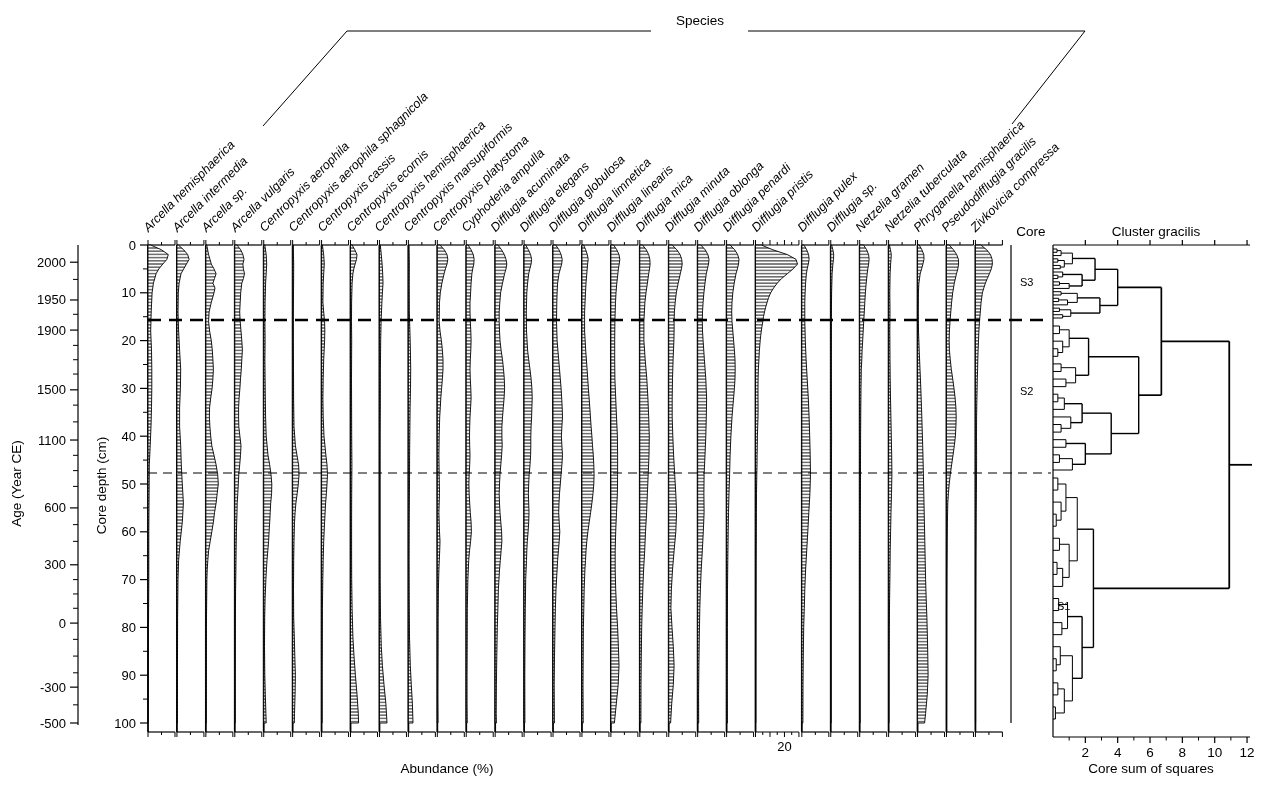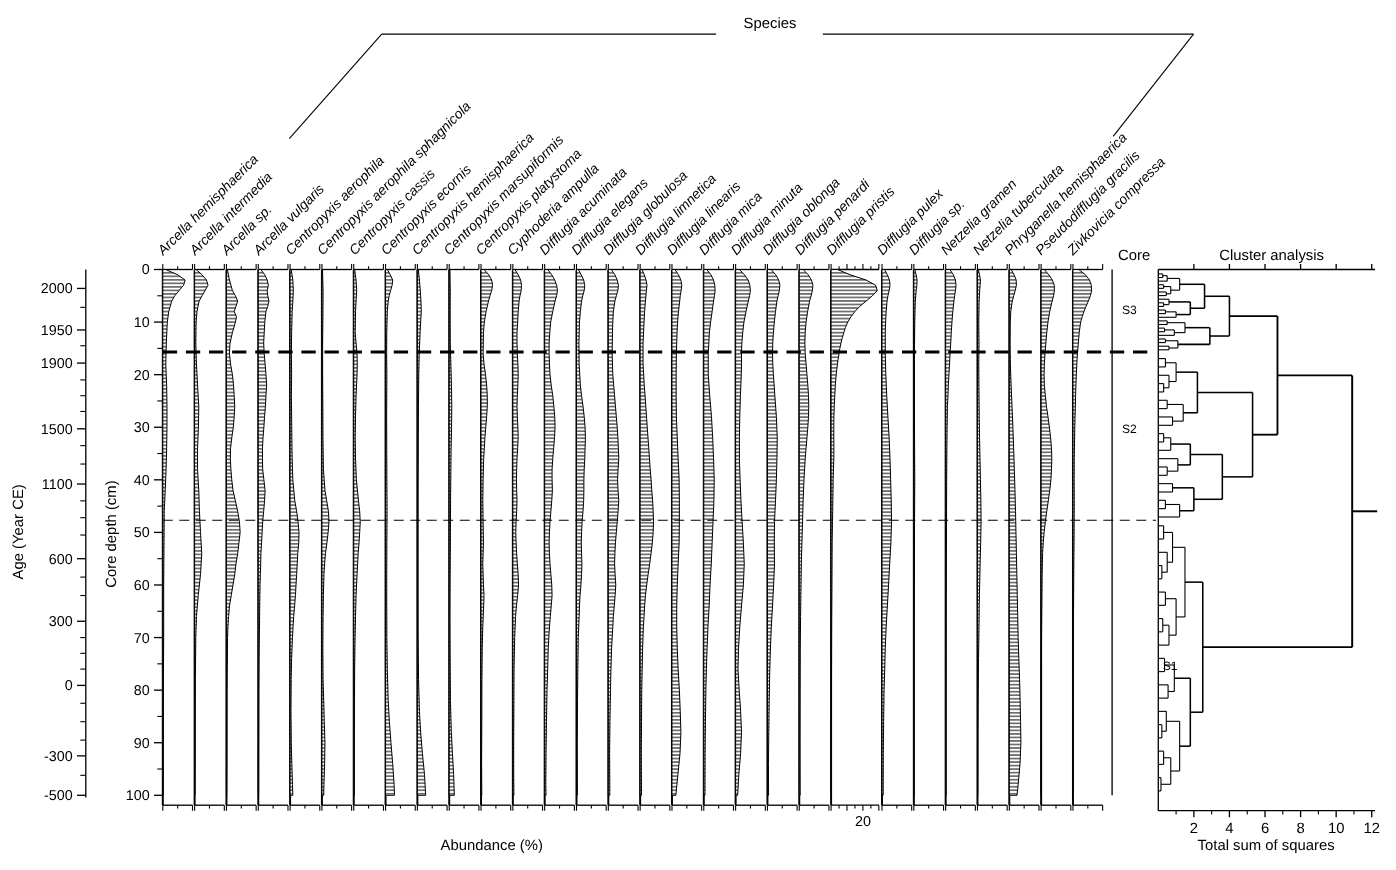--- a/index.html
+++ b/index.html
@@ -614,23 +614,23 @@
         <line x1="1161.339" y1="287.40178571428567" x2="1161.339" y2="395.1578947368421" stroke="#000000" stroke-width="1.7"></line>
         <line x1="1161.339" y1="341.2798402255639" x2="1229.253" y2="341.2798402255639" stroke="#000000" stroke-width="1.7"></line>
         <line x1="1093.425" y1="588.3328125" x2="1229.253" y2="588.3328125" stroke="#000000" stroke-width="1.7"></line>
         <line x1="1229.253" y1="341.2798402255639" x2="1229.253" y2="588.3328125" stroke="#000000" stroke-width="1.8"></line>
         <line x1="1229.253" y1="464.806326362782" x2="1252" y2="464.806326362782" stroke="#000000" stroke-width="1.8"></line>
       </g>
   </svg>
 
   <div class="hdr" style="left:652px;top:13px;width:96px;">Species</div>
   <div class="hdr" style="left:1004px;top:224px;width:54px;">Core</div>
-  <div class="hdr" style="left:1058px;top:224px;width:196px;">Cluster analysis</div>
+  <div class="hdr" style="left:1058px;top:224px;width:196px;">Cluster gracilis</div>
   <div class="hdr" style="left:347px;top:761px;width:200px;">Abundance (%)</div>
-  <div class="hdr" style="left:1051px;top:761px;width:200px;">Total sum of squares</div>
+  <div class="hdr" style="left:1051px;top:761px;width:200px;">Core sum of squares</div>
   <div class="hdr rot90" style="left:-44px;top:476px;width:120px;">Age (Year CE)</div>
   <div class="hdr rot90" style="left:41px;top:478px;width:120px;">Core depth (cm)</div>
 
   <div id="species-labels">
       <div class="sp-label" style="left: 152px; top: 219px;">Arcella hemisphaerica</div>
       <div class="sp-label" style="left: 180.93px; top: 219px;">Arcella intermedia</div>
       <div class="sp-label" style="left: 209.86px; top: 219px;">Arcella sp.</div>
       <div class="sp-label" style="left: 238.79px; top: 219px;">Arcella vulgaris</div>
       <div class="sp-label" style="left: 267.72px; top: 219px;">Centropyxis aerophila</div>
       <div class="sp-label" style="left: 296.65px; top: 219px;">Centropyxis aerophila sphagnicola</div>

